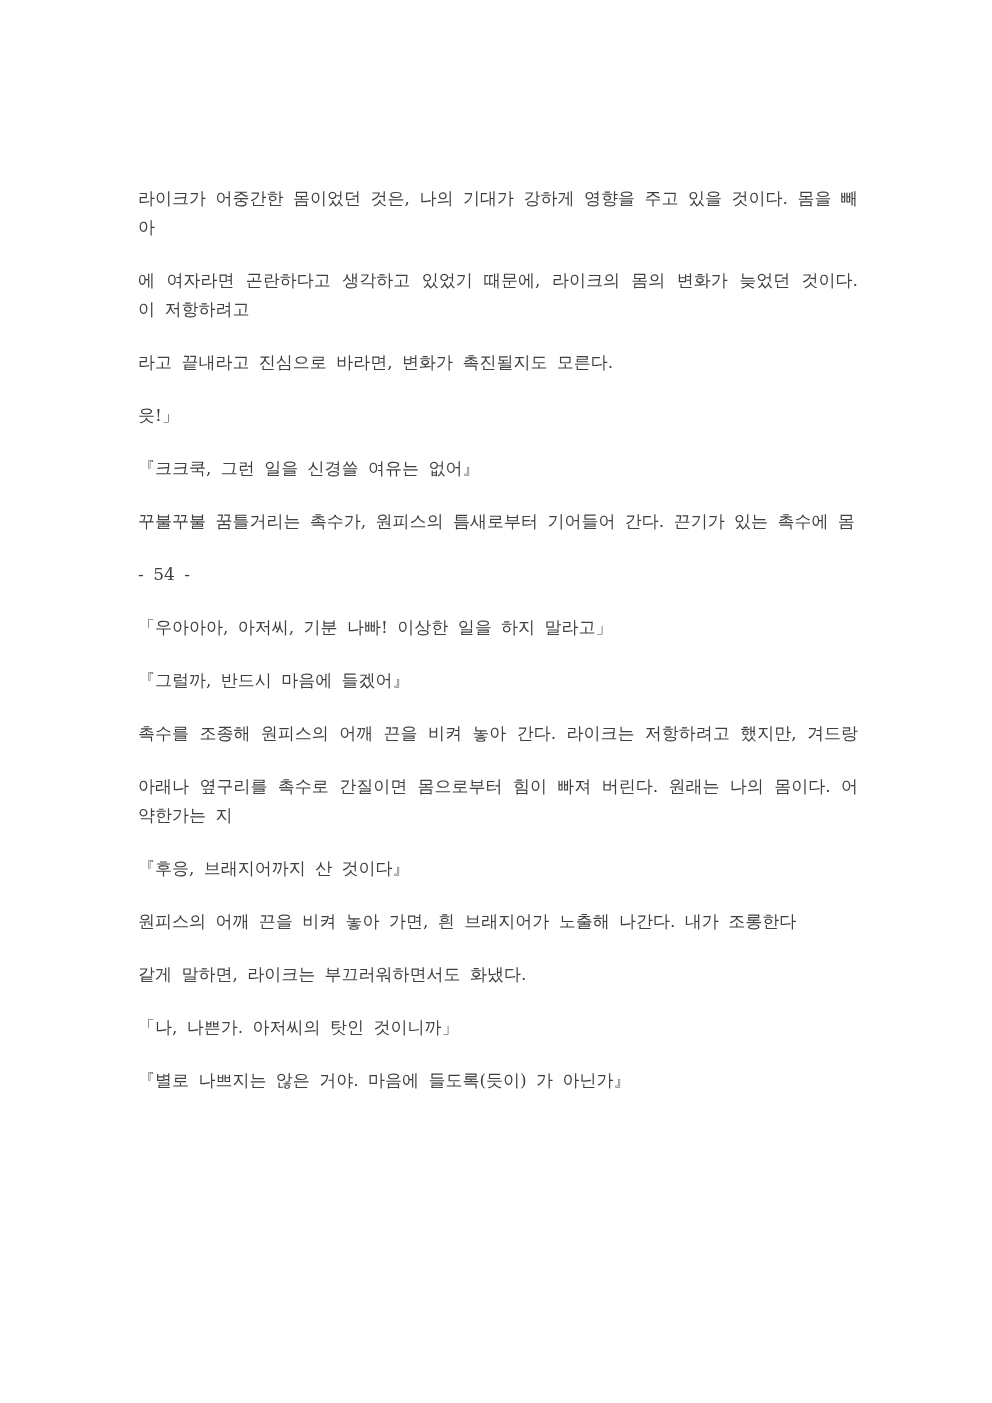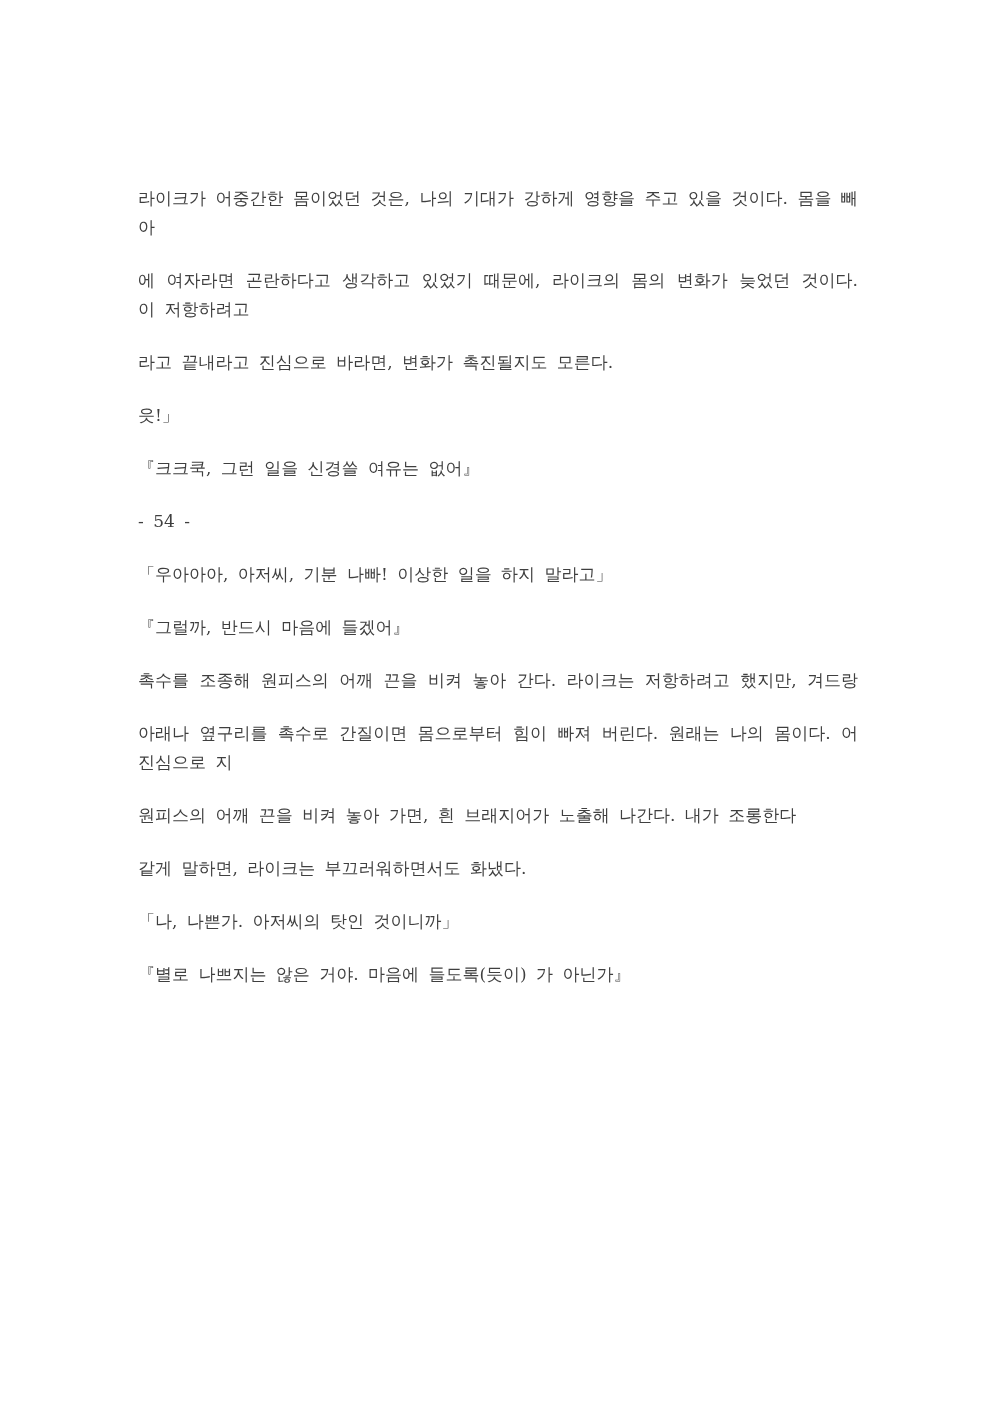--- a/index.html
+++ b/index.html
@@ -58,34 +58,40 @@
       <div class="para">
         <div class="line">라고 끝내라고 진심으로 바라면, 변화가 촉진될지도 모른다.</div>
       </div>
       <div class="para">
         <div class="line">읏!」</div>
       </div>
       <div class="para">
         <div class="line">『크크쿡, 그런 일을 신경쓸 여유는 없어』</div>
       </div>
       <div class="para">
+        <div class="line">꾸불꾸불 꿈틀거리는 촉수가, 원피스의 틈새로부터 기어들어 간다. 끈기가 있는 촉수에 몸</div>
+      </div>
+      <div class="para">
         <div class="line">- 54 -</div>
       </div>
       <div class="para">
         <div class="line">「우아아아, 아저씨, 기분 나빠! 이상한 일을 하지 말라고」</div>
       </div>
       <div class="para">
         <div class="line">『그럴까, 반드시 마음에 들겠어』</div>
       </div>
       <div class="para">
         <div class="line fill">촉수를 조종해 원피스의 어깨 끈을 비켜 놓아 간다. 라이크는 저항하려고 했지만, 겨드랑이의</div>
       </div>
       <div class="para">
         <div class="line fill">아래나 옆구리를 촉수로 간질이면 몸으로부터 힘이 빠져 버린다. 원래는 나의 몸이다. 어디가</div>
-        <div class="line">진심으로 지</div>
+        <div class="line">약한가는 지</div>
+      </div>
+      <div class="para">
+        <div class="line">『후응, 브래지어까지 산 것이다』</div>
       </div>
       <div class="para">
         <div class="line">원피스의 어깨 끈을 비켜 놓아 가면, 흰 브래지어가 노출해 나간다. 내가 조롱한다</div>
       </div>
       <div class="para">
         <div class="line">같게 말하면, 라이크는 부끄러워하면서도 화냈다.</div>
       </div>
       <div class="para">
         <div class="line">「나, 나쁜가. 아저씨의 탓인 것이니까」</div>
       </div>

